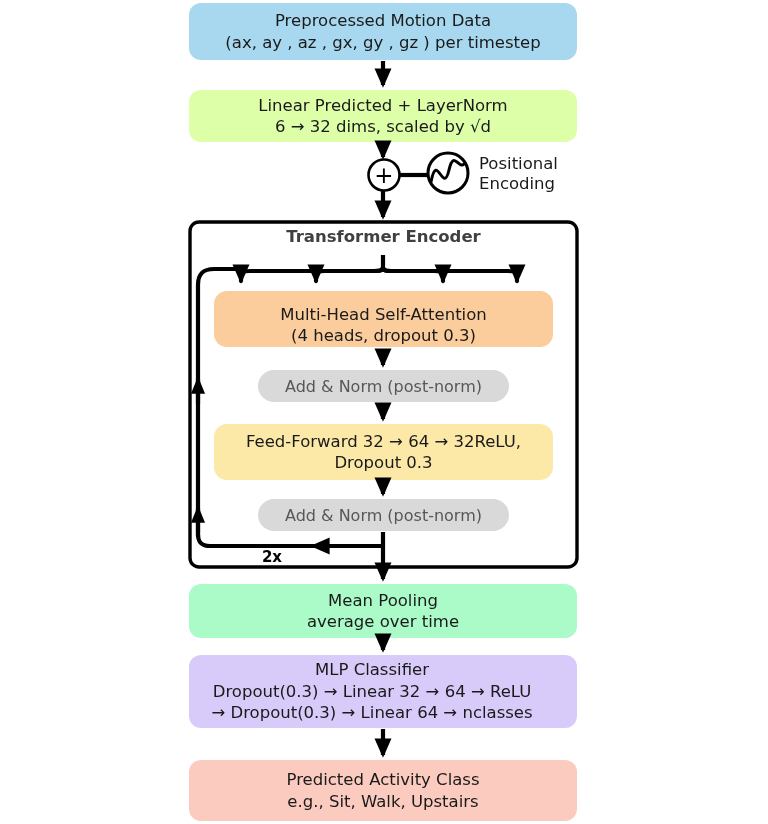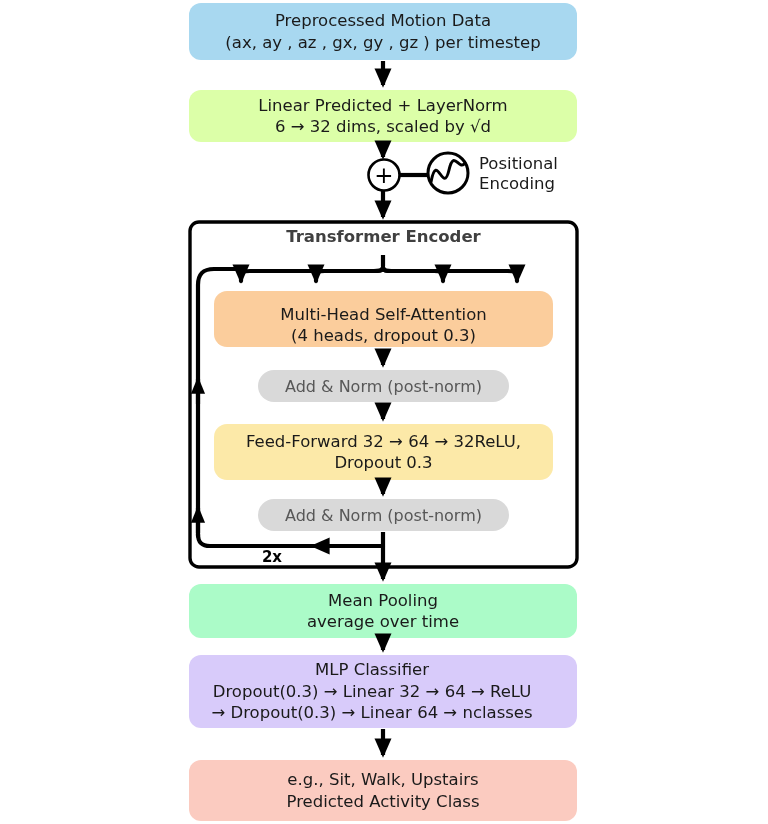--- a/index.html
+++ b/index.html
@@ -165,17 +165,17 @@
     <span>average over time</span>
   </div>
 
   <div class="boxtext" style="left:178px;top:655px;width:388px;height:73px;">
     <span>MLP Classifier</span>
     <span>Dropout(0.3) → Linear 32 → 64 → ReLU</span>
     <span>→ Dropout(0.3) → Linear 64 → nclasses</span>
   </div>
 
   <div class="boxtext" style="left:189px;top:760px;width:388px;height:61px;">
+    <span>Predicted Activity Class</span>
     <span>e.g., Sit, Walk, Upstairs</span>
-    <span>Predicted Activity Class</span>
   </div>
 
 </div>
 
 </body></html>

